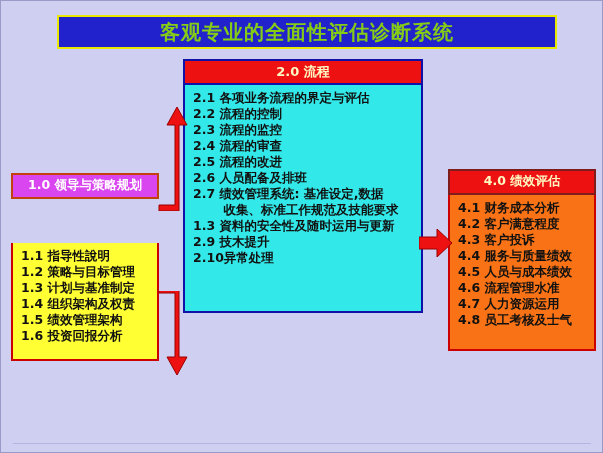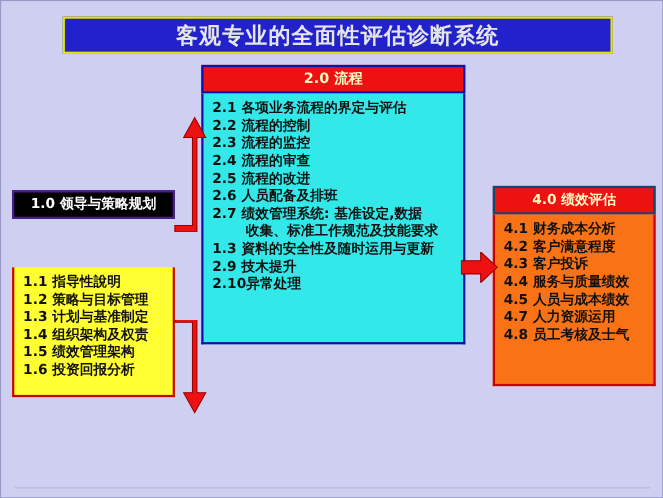--- a/index.html
+++ b/index.html
@@ -29,21 +29,21 @@
     width: 500px;
     height: 34px;
     background: #2222cc;
     border: 2px solid #e8e800;
     box-sizing: border-box;
     display: flex;
     align-items: center;
     justify-content: center;
   }
   .title-bar .txt {
-    color: #e5e5e5;
+    color: #84cc16;
     font-size: 20px;
     font-weight: bold;
     letter-spacing: 1px;
     line-height: 1;
   }
   
   .box {
     position: absolute;
     box-sizing: border-box;
   }
@@ -69,22 +69,22 @@
     white-space: pre;
     font-weight: bold;
   }
   
   #box-leader {
     left: 10px;
     top: 172px;
     width: 148px;
   }
   #box-leader .box-head {
-    background: #000000;
-    border: 2px solid #4c1d95;
+    background: #d946ef;
+    border: 2px solid #c2410c;
     color: #ffffff;
     font-size: 12.5px;
   }
   #box-leader .box-body {
     background: #ffff33;
     border: 2px solid #cc0000;
     border-top: none;
     height: 118px;
     margin-top: 44px;
   }
@@ -123,21 +123,21 @@
     height: 112px;
   }
   
   #box-perf {
     left: 447px;
     top: 168px;
     width: 148px;
   }
   #box-perf .box-head {
     background: #ee1111;
-    border: 2px solid #0c4a6e;
+    border: 2px solid #7f1d1d;
     font-size: 12.5px;
   }
   #box-perf .box-body {
     background: #f97316;
     border: 2px solid #cc0000;
     border-top: none;
     height: 156px;
   }
   
   .arrow {
@@ -193,20 +193,21 @@
   </div>
 
   <div class="box" id="box-perf">
     <div class="box-head">4.0 绩效评估</div>
     <div class="box-body">
       <div class="item">4.1 财务成本分析</div>
       <div class="item">4.2 客户满意程度</div>
       <div class="item">4.3 客户投诉</div>
       <div class="item">4.4 服务与质量绩效</div>
       <div class="item">4.5 人员与成本绩效</div>
+      <div class="item">4.6 流程管理水准</div>
       <div class="item">4.7 人力资源运用</div>
       <div class="item">4.8 员工考核及士气</div>
     </div>
   </div>
 
   <svg class="arrow" style="left:152px; top:100px; width:38px; height:110px;">
     <polygon points="6,104 22,104 22,24 14,24 24,6 34,24 26,24 26,110 6,110" fill="#ee1111" stroke="#990000" stroke-width="1"></polygon>
   </svg>
 
   <svg class="arrow" style="left:152px; top:290px; width:38px; height:92px;">

